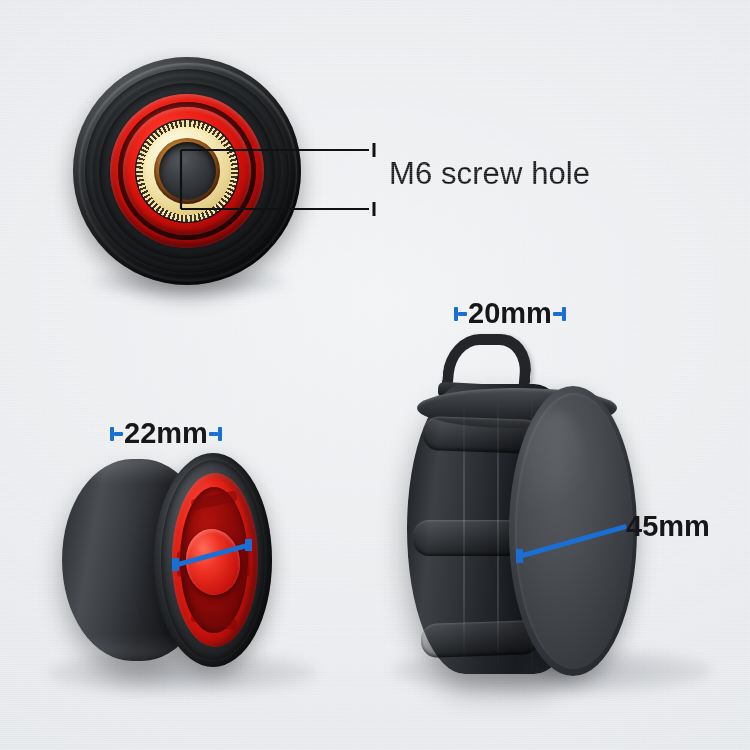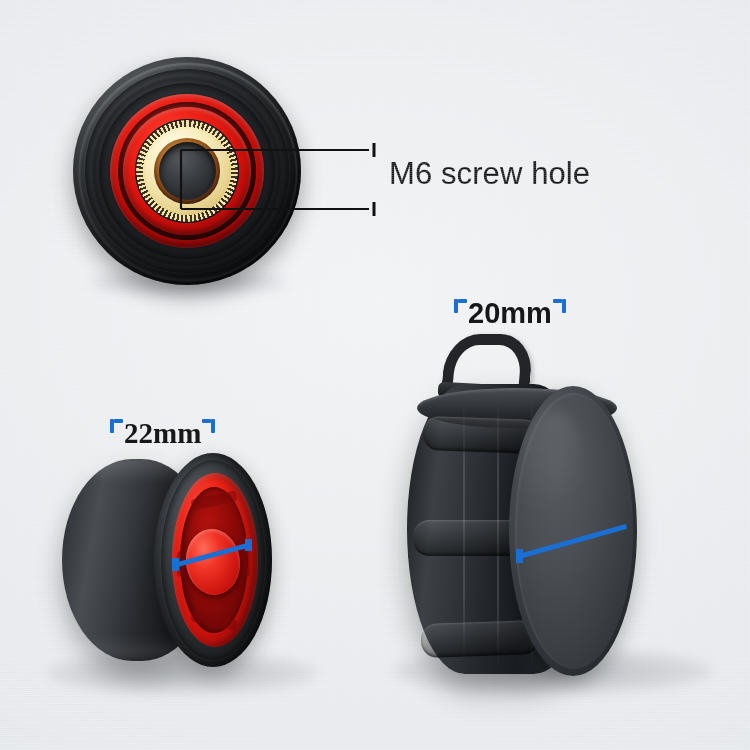--- a/index.html
+++ b/index.html
@@ -158,20 +158,21 @@
     left: 389px;
     top: 156px;
     font-size: 31px;
     font-weight: 400;
   }
 
   
   .dim-h {
     position: absolute;
     display: flex;
+    align-items: center;
     z-index: 7;
   }
   .dim-h .tick {
     width: 4px;
     height: 14px;
     background: #1a6fd4;
     border-radius: 1px;
   }
   .dim-h .dash {
     width: 9px;
@@ -179,21 +180,21 @@
     background: #1a6fd4;
     border-radius: 1px;
   }
   .dim-h .dim-val {
     font-size: 29px;
     font-weight: 700;
     color: #17171a;
     padding: 0 1px;
     line-height: 1;
   }
-  #dim-22 { left: 110px; top: 419px; font-family: Liberation Serif, serif; }
+  #dim-22 { left: 110px; top: 419px; }
   #dim-20 { left: 454px; top: 299px; }
 
   
   .dim-diag-label {
     position: absolute;
     font-size: 29px;
     font-weight: 700;
     color: #17171a;
     white-space: nowrap;
     z-index: 7;
@@ -481,14 +482,15 @@
 
   <div class="dim-h" id="dim-20">
     <span class="tick"></span>
     <span class="dash"></span>
     <span class="dim-val">20mm</span>
     <span class="dash"></span>
     <span class="tick"></span>
   </div>
 
 
+  <div class="dim-diag-label" id="dim-45">45mm</div>
 
 </div>
 
 </body></html>

